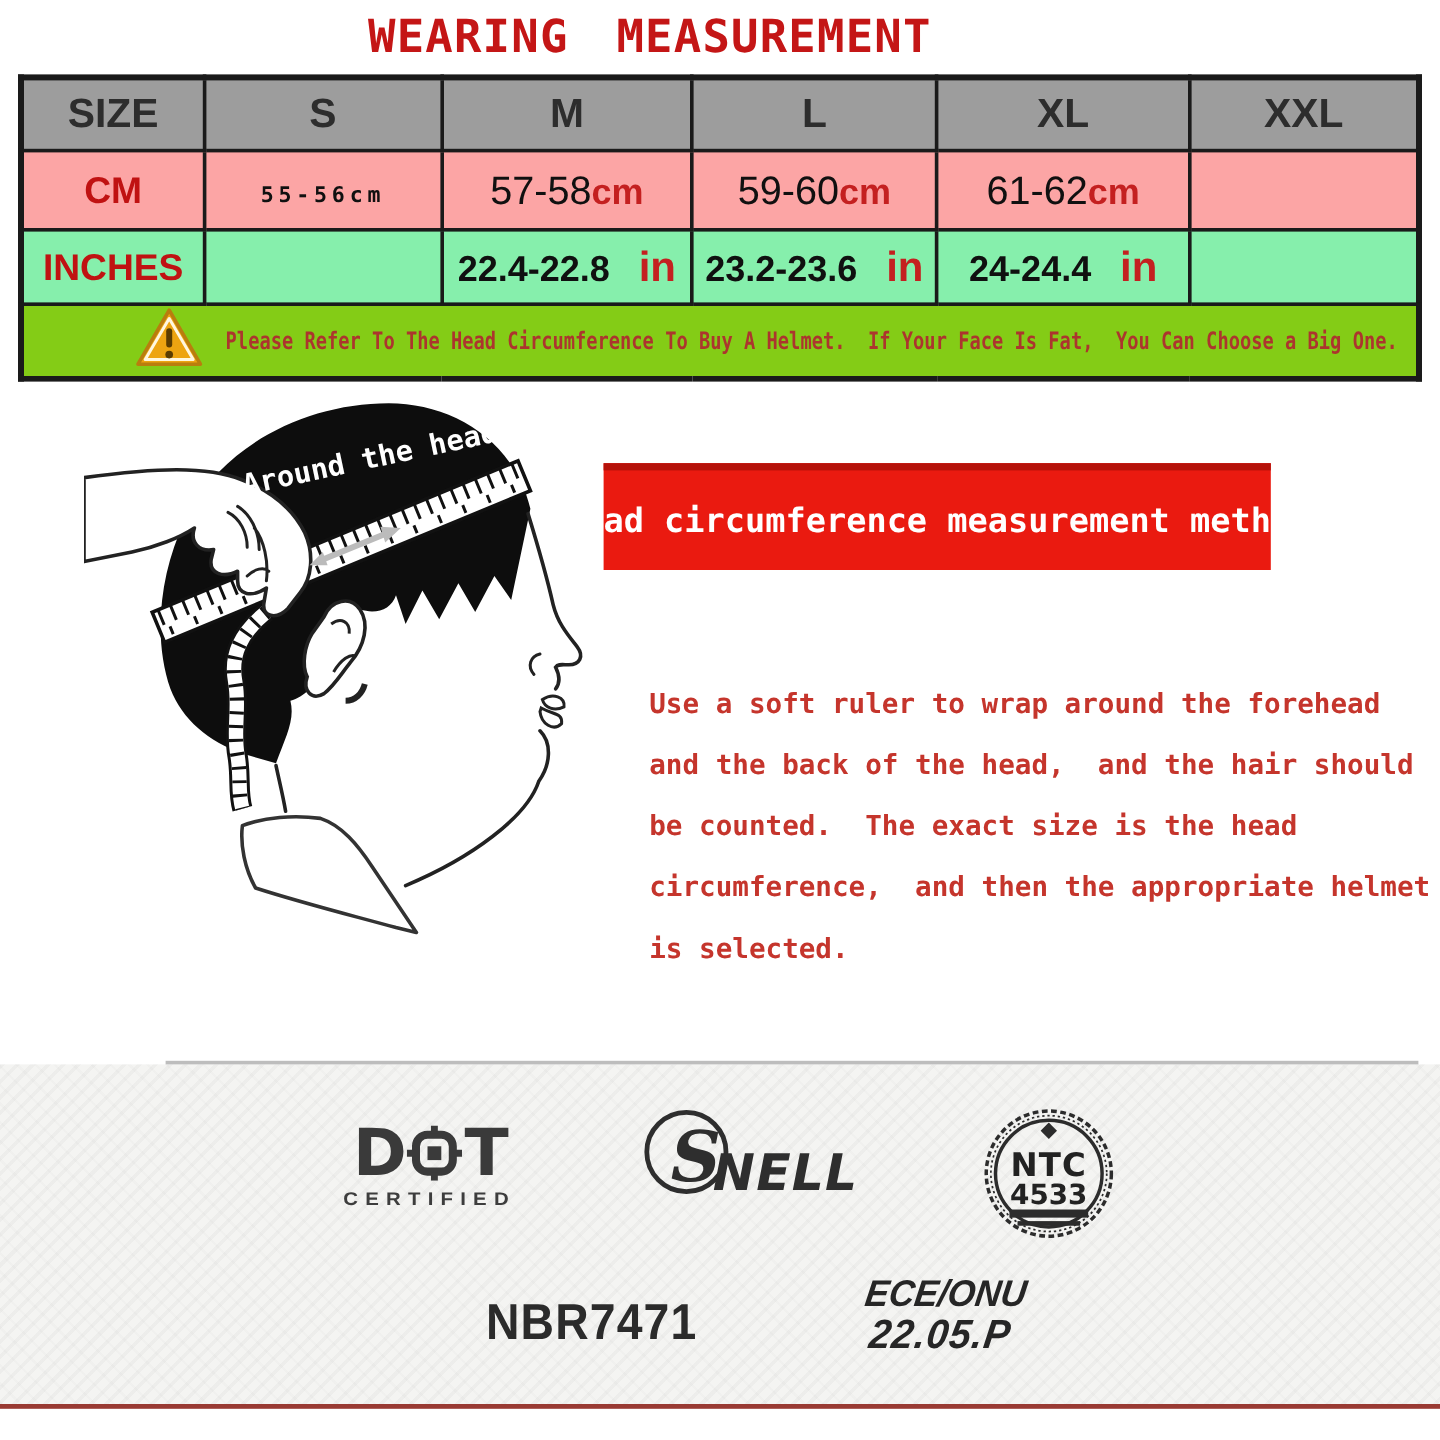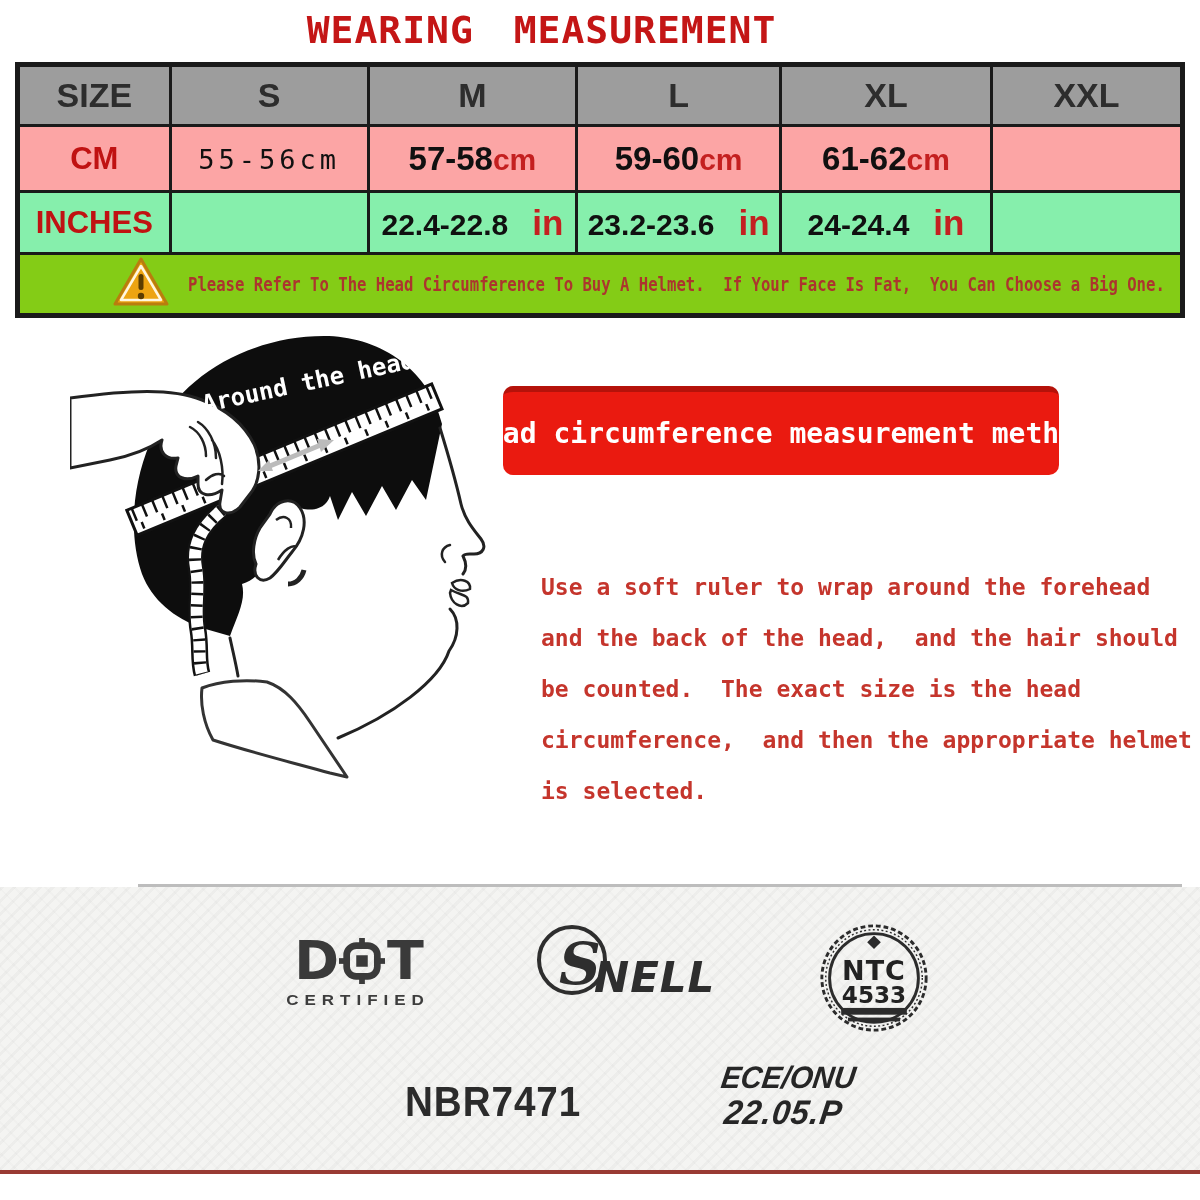--- a/index.html
+++ b/index.html
@@ -12,35 +12,35 @@
     font-size:38px;letter-spacing:1px;word-spacing:16px;color:#c41616;}
 
   
   table.size-table{position:absolute;left:15px;top:62px;width:1170px;border-collapse:collapse;
     border:5px solid #1a1a1a;table-layout:fixed;}
   table.size-table td,table.size-table th{border:3px solid #1a1a1a;padding:0;text-align:center;vertical-align:middle;}
   tr.hdr th{height:57px;background:#9d9d9d;color:#2d2d2d;font-size:34px;font-weight:bold;text-align:center;}
   tr.cm-row td,tr.cm-row th{height:63px;background:#fca5a5;}
   tr.in-row td,tr.in-row th{height:59px;background:#86efac;}
   th.row-label{color:#c01212;font-size:31px;font-weight:bold;}
-  .num{color:#101010;font-weight:bold;font-size:33px;}
+  .num{color:#101010;font-weight:normal;font-size:33px;}
   .unit{color:#c42020;font-weight:bold;font-size:30px;}
-  td.mono-cell .num{font-family:"DejaVu Sans Mono",monospace;font-size:27px;letter-spacing:4px;font-weight:normal;}
+  td.mono-cell .num{font-family:"DejaVu Sans Mono",monospace;font-size:18px;letter-spacing:4px;font-weight:bold;}
   tr.in-row .num{font-size:30px;font-weight:600;}
   tr.in-row .unit{font-size:35px;font-weight:700;margin-left:24px;}
   td.warn-cell{height:58px;background:#84cc16;position:relative;}
   .warn-icon{position:absolute;left:92px;top:50%;transform:translateY(-50%);}
   .warn-text{position:absolute;left:168px;top:50%;width:1270px;transform:translateY(-50%) scaleX(.78);
     transform-origin:left center;text-align:left;font-family:"DejaVu Sans Mono",monospace;
     font-weight:bold;font-size:20px;color:#ac352e;white-space:pre;}
 
   
   .head-figure{position:absolute;left:70px;top:332px;width:432px;height:470px;}
   .banner{position:absolute;left:503px;top:386px;width:556px;height:89px;background:#ea1a10;
-    border-top:6px solid #b5120a;box-sizing:border-box;display:flex;align-items:center;justify-content:center;border-radius:10px;}
+    border-top:6px solid #b5120a;box-sizing:border-box;display:flex;align-items:center;justify-content:center;}
   .banner-text{font-family:"DejaVu Sans Mono",monospace;font-weight:bold;font-size:28px;color:#ffffff;white-space:pre;}
   .instructions{position:absolute;left:541px;top:562px;width:670px;font-family:"DejaVu Sans Mono",monospace;
     font-weight:bold;font-size:23px;line-height:51px;color:#c5352c;white-space:pre-wrap;}
 
   
   .cert-section{position:absolute;left:0;top:887px;width:1200px;height:283px;background:#f4f4f2;
     background-image:repeating-linear-gradient(135deg,rgba(120,120,120,.055) 0 3px,rgba(0,0,0,0) 3px 9px),
                      repeating-linear-gradient(45deg,rgba(150,150,150,.04) 0 2px,rgba(0,0,0,0) 2px 11px);}
   .cert-topline{position:absolute;left:138px;top:884px;width:1044px;height:3px;background:#bdbdbd;}
   .bottom-redline{position:absolute;left:0;top:1170px;width:1200px;height:4px;background:#993a33;}

